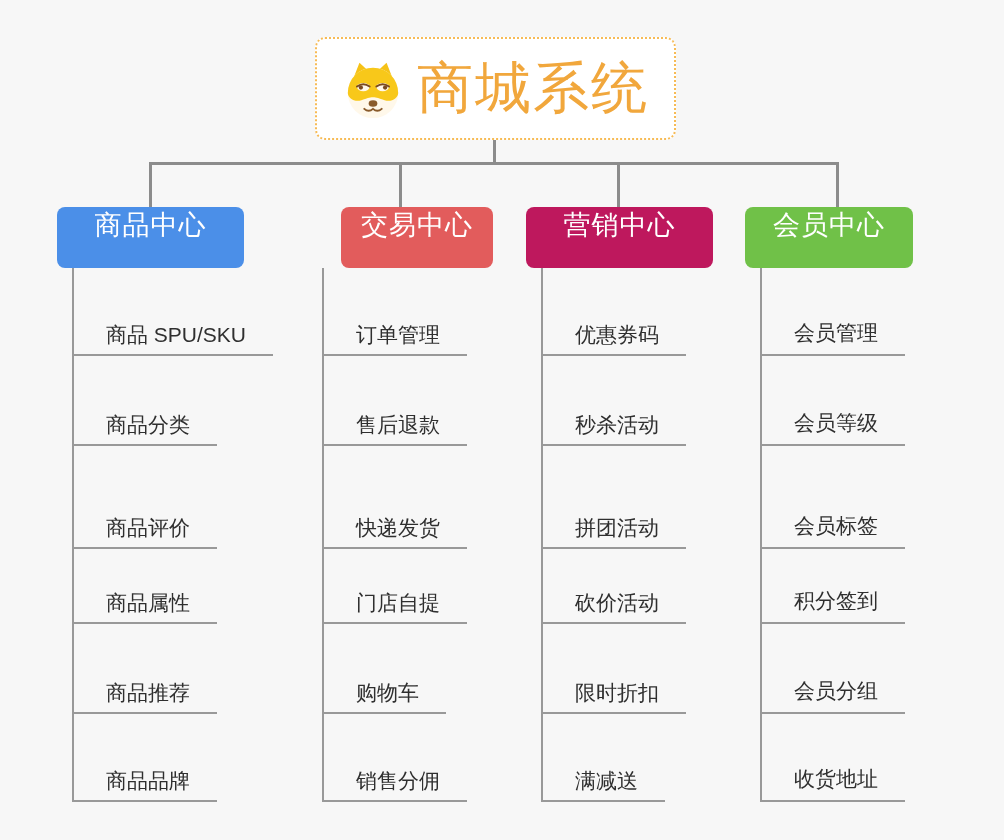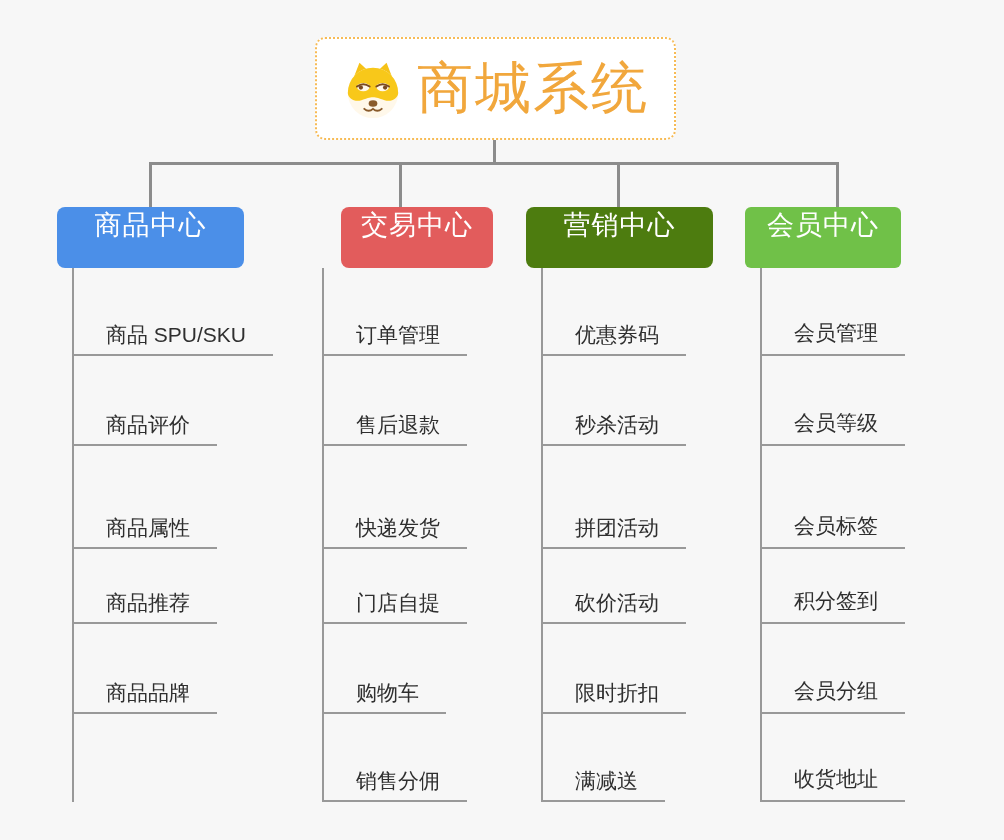--- a/index.html
+++ b/index.html
@@ -57,21 +57,21 @@
     justify-content: center;
     color: #FFFFFF;
     font-size: 27px;
     letter-spacing: 1px;
     white-space: nowrap;
     cursor: pointer;
   }
   #branch-header-0 { left: 57px;  width: 187px; }
   #branch-header-1 { left: 308px; width: 152px; margin-left: 33px; }
   #branch-header-2 { left: 526px; width: 187px; }
-  #branch-header-3 { left: 745px; width: 156px; border-radius: 6px; }
+  #branch-header-3 { left: 745px; width: 168px; }
 
   
   .branch-col {
     position: absolute;
     top: 268px;
     width: 240px;
     height: 534px;
   }
   #branch-col-0 { left: 72px; padding-left: 48px; }
   #branch-col-1 { left: 322px; }
@@ -131,29 +131,30 @@
   <div class="conn v" id="conn-drop-1"></div>
   <div class="conn v" id="conn-drop-2"></div>
   <div class="conn v" id="conn-drop-3"></div>
 
   <div class="branch-header" id="branch-header-0" style="background-color: rgb(75, 143, 232);">
     <span>商品中心</span>
   </div>
   <div class="branch-header" id="branch-header-1" style="background-color: rgb(226, 92, 92);">
     <span>交易中心</span>
   </div>
-  <div class="branch-header" id="branch-header-2" style="background-color: #4d7c0f;">
+  <div class="branch-header" id="branch-header-2" style="background-color: #be185d;">
     <span>营销中心</span>
   </div>
   <div class="branch-header" id="branch-header-3" style="background-color: rgb(112, 193, 72);">
     <span>会员中心</span>
   </div>
 
   <div class="branch-col" id="branch-col-0">
     <div class="leaf">商品 SPU/SKU</div>
+    <div class="leaf">商品分类</div>
     <div class="leaf">商品评价</div>
     <div class="leaf">商品属性</div>
     <div class="leaf">商品推荐</div>
     <div class="leaf">商品品牌</div>
   </div>
 
   <div class="branch-col" id="branch-col-1">
     <div class="leaf">订单管理</div>
     <div class="leaf">售后退款</div>
     <div class="leaf">快递发货</div>

